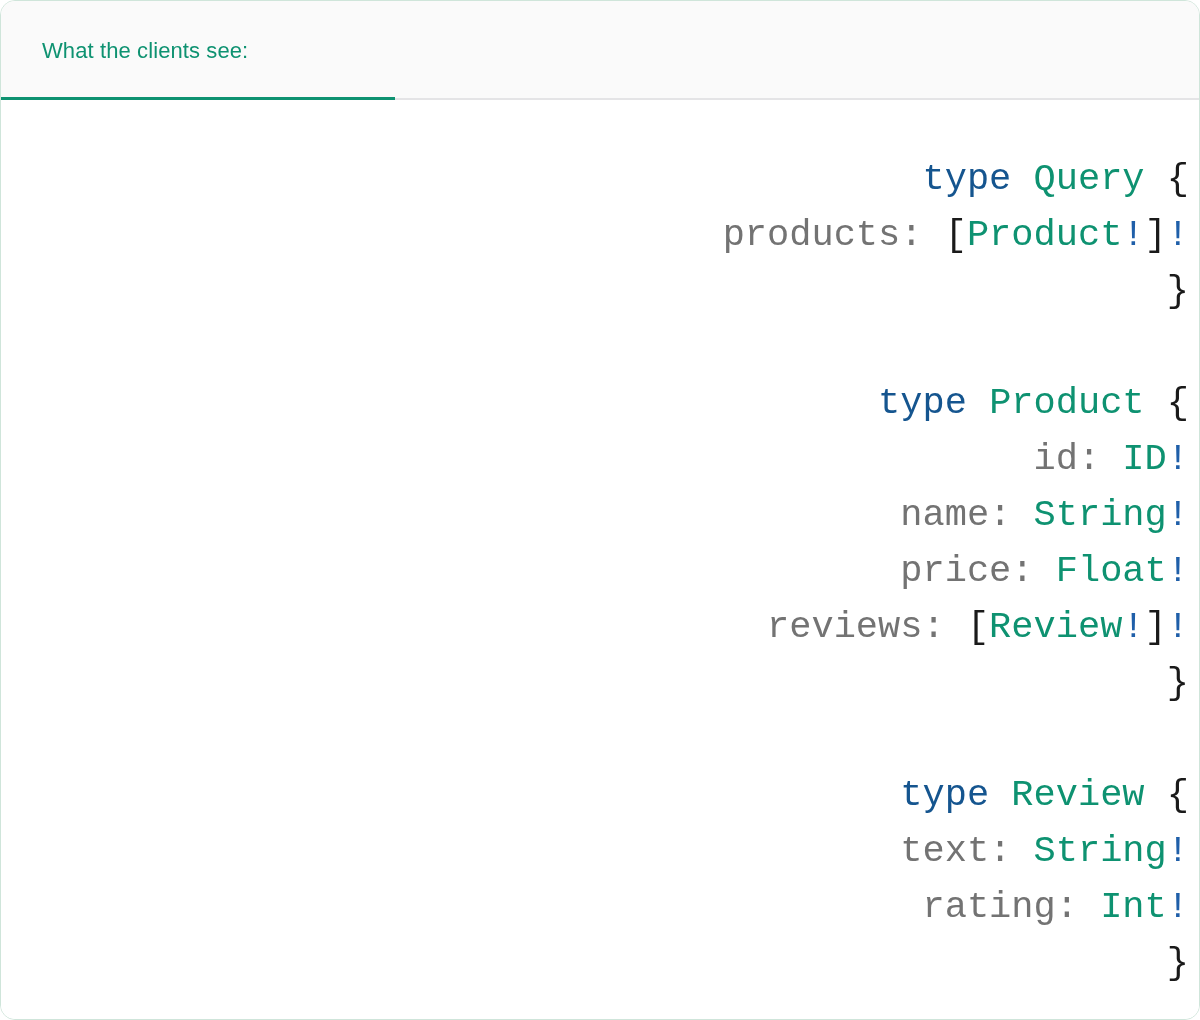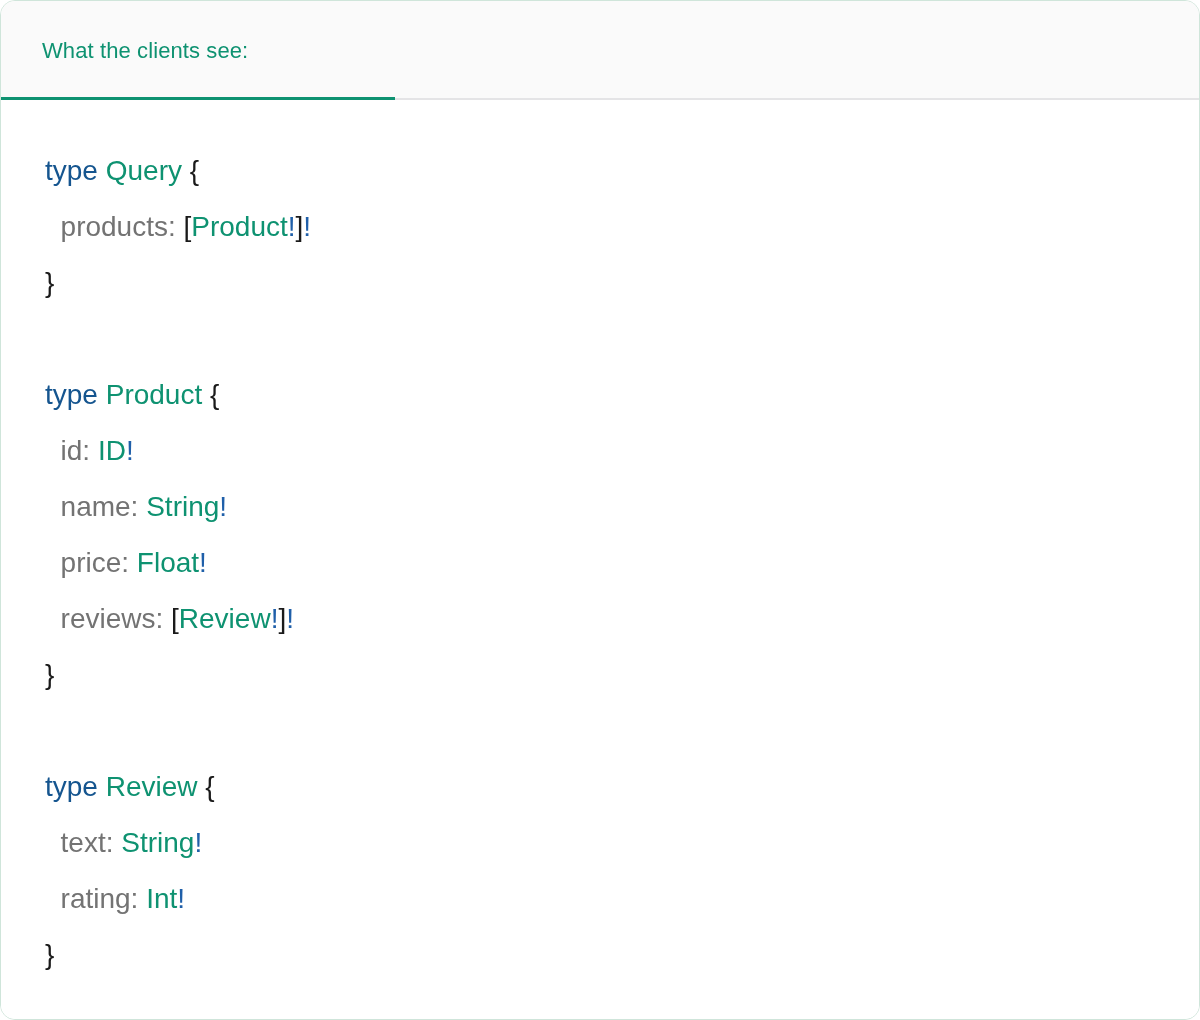--- a/index.html
+++ b/index.html
@@ -21,20 +21,21 @@
     position: absolute;
     left: 0;
     top: 0;
     width: 1200px;
     height: 1020px;
     box-sizing: border-box;
     background: #ffffff;
     border: 1px solid #cfe5da;
     border-radius: 15px;
     overflow: hidden;
+    text-align: right;
   }
 
   
   .tabstrip {
     position: absolute;
     left: 0;
     top: 0;
     width: 1200px;
     height: 99px;
     background: #fafafa;
@@ -90,24 +91,24 @@
     top: 99px;
     width: 1200px;
     height: 921px;
     background: #ffffff;
     box-sizing: border-box;
     padding: 39px 0 0 40px;
     overflow: hidden;
   }
 
   pre.code {
-    margin: 4px;
+    margin: 12px;
     padding: 0;
-    font-family: Liberation Sans, sans-serif;
-    font-size: 28px;
+    font-family: Liberation Mono, monospace;
+    font-size: 37px;
     line-height: 56px;
     color: #1a1a1a;
     white-space: pre;
     tab-size: 2;
     font-weight: 400;
   }
 
   .code .ln { display: block; height: 56px; }
   .code .blank { display: block; height: 56px; }
 

